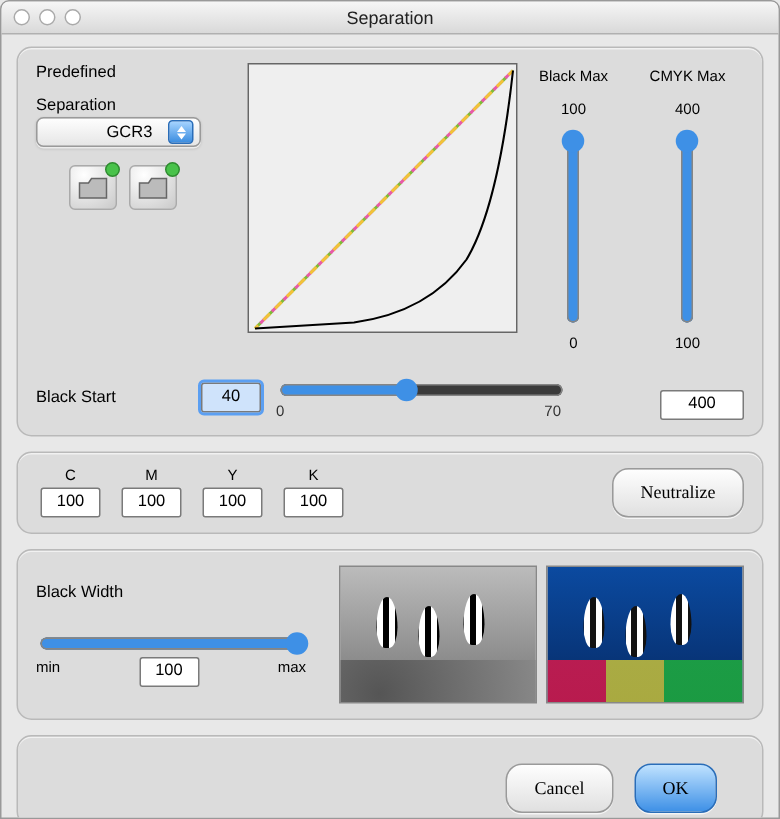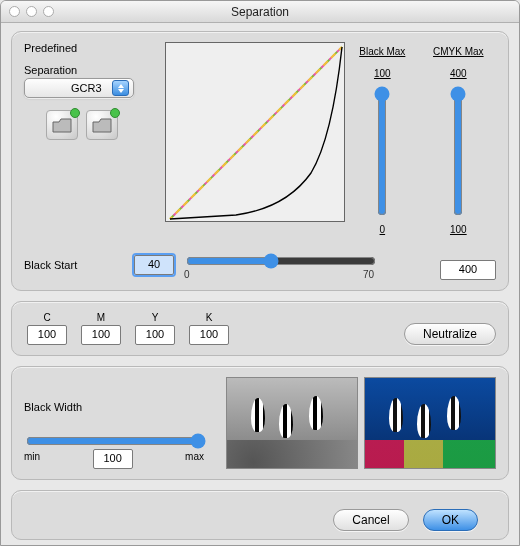--- a/index.html
+++ b/index.html
@@ -55,21 +55,21 @@
     margin-bottom: 10px;
     box-shadow: inset 0 1px 0 rgba(255,255,255,.6);
   }
   .row1 {
     display: flex;
     gap: 10px;
     justify-content: flex-end;
   }
   .left-col { width: 140px; }
   .graph-col { flex: 1; display: flex; justify-content: center; }
-  .right-col { width: 150px; display: flex; gap: 22px; padding-top: 4px; text-decoration: underline; }
+  .right-col { width: 150px; display: flex; gap: 22px; padding-top: 4px; }
   label.block { display: block; margin-bottom: 2px; }
   .aqua-select {
     display: inline-flex;
     align-items: center;
     justify-content: space-between;
     width: 110px;
     height: 20px;
     padding: 0 4px 0 8px;
     background: linear-gradient(#fefefe, #e6e6e6);
     border: 1px solid #9a9a9a;
@@ -149,35 +149,36 @@
     display: flex; justify-content: center; margin-top: 10px;
   }
   .wide-box { width: 56px; }
   .defrow {
     display: flex; align-items: flex-end; gap: 8px;
   }
   .defrow .lab { width: 160px; }
   .chan { display: flex; flex-direction: column; align-items: center; width: 46px; }
   .chan-label { font-size: 10px; margin-bottom: 2px; }
   .neut-btn, .aqua-btn {
-    height: 22px;
+    height: 33px;
     padding: 0 18px;
     background: linear-gradient(#fefefe, #e0e0e0);
     border: 1px solid #9a9a9a;
     border-radius: 11px;
     font-size: 12px;
     box-shadow: 0 1px 0 rgba(255,255,255,.7);
     cursor: default;
+    font-family: Liberation Serif, serif;
   }
   .aqua-btn.default {
     background: linear-gradient(#bfe2ff, #3e90e6);
     border: 1px solid #2a6db8;
     color: #000;
   }
-  .bw-row { display: flex; gap: 10px; align-items: flex-end; }
+  .bw-row { display: flex; gap: 10px; align-items: center; }
   .bw-left { width: 200px; }
   .bw-slider { width: 180px; }
   .bw-scale { display: flex; justify-content: space-between; font-size: 10px; width: 180px; }
   .thumbs { display: flex; gap: 6px; }
   .thumb {
     width: 132px; height: 92px;
     border: 1px solid #888;
     position: relative;
     overflow: hidden;
   }

